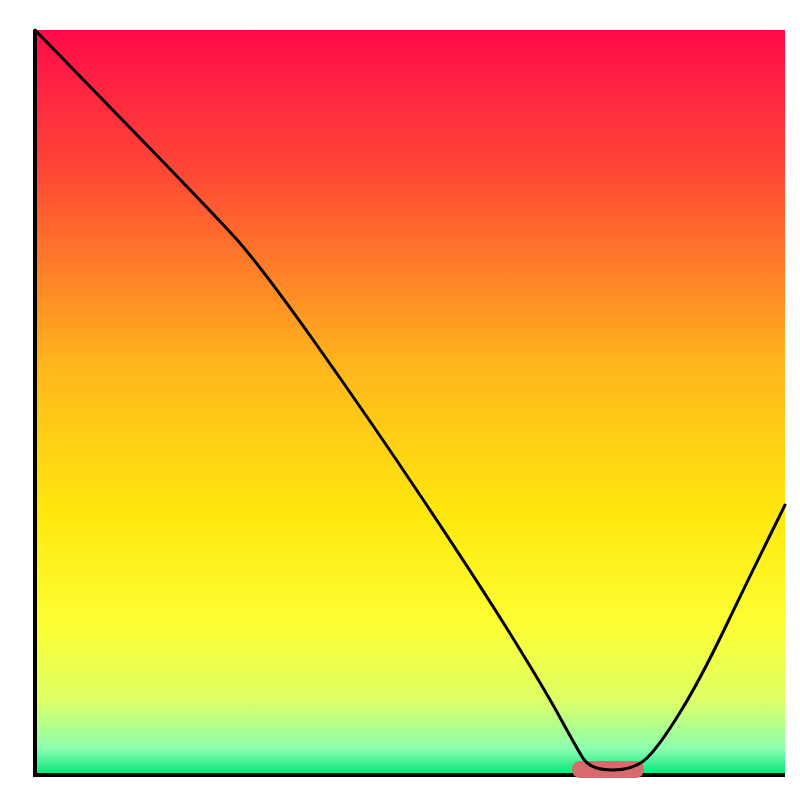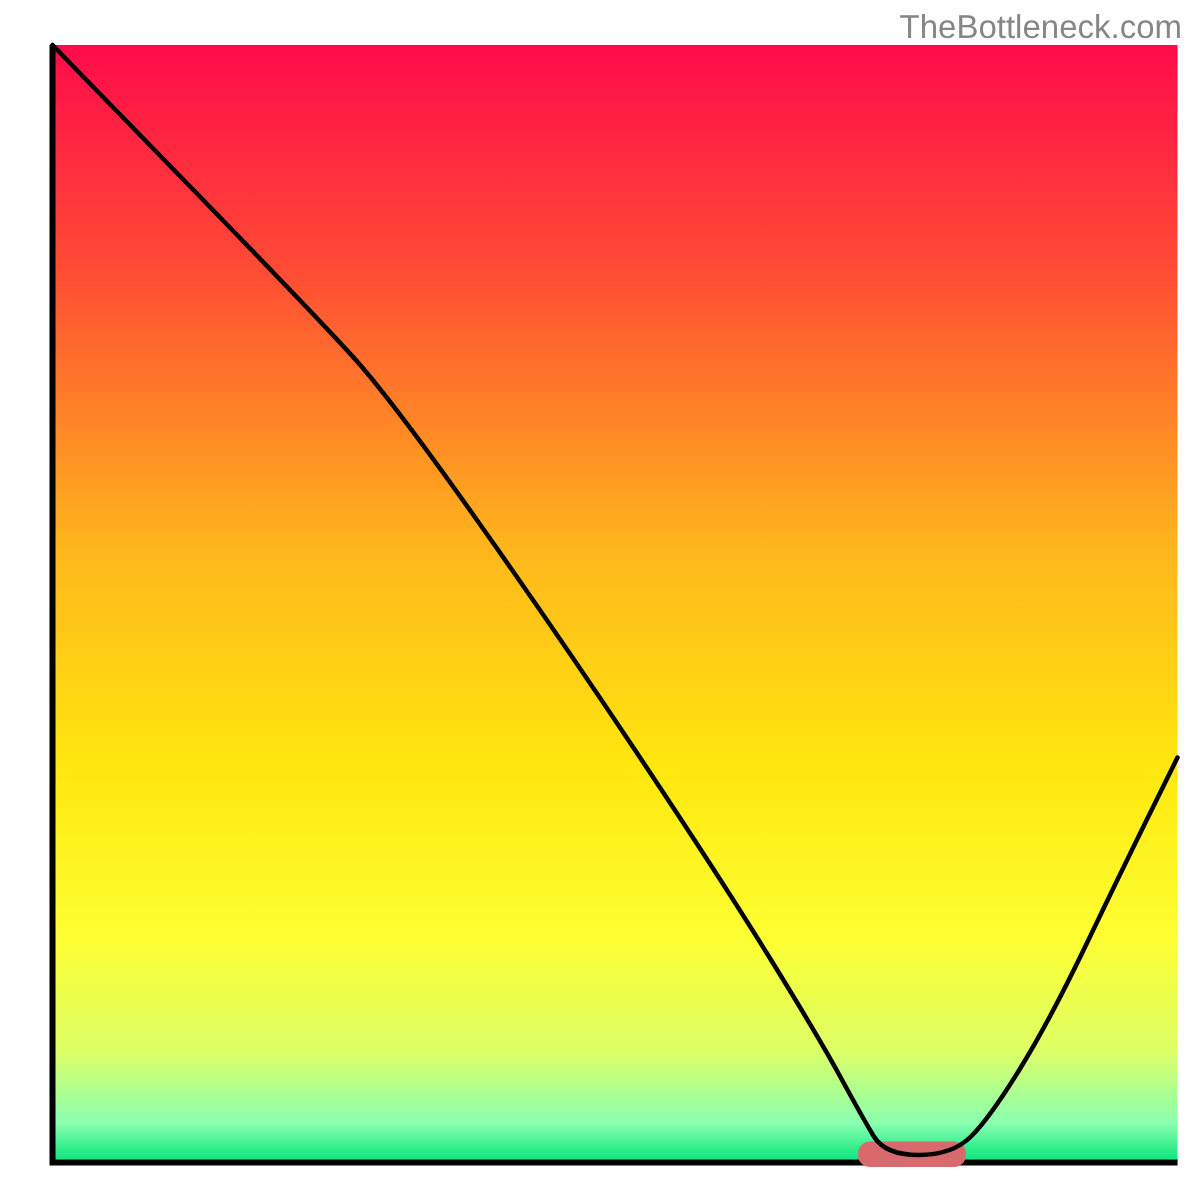--- a/index.html
+++ b/index.html
@@ -27,21 +27,20 @@
     display: block;
     position: absolute;
     top: 0;
     left: 0;
   }
 </style>
 </head>
 <body>
 
 <div class="chart-container">
-  <div class="watermark">TheBottleneck.com</div>
   <svg id="chart-svg" width="800" height="800" viewBox="0 0 800 800">
       <defs>
         <linearGradient id="bg-grad" x1="0" y1="0" x2="0" y2="1">
           <stop offset="0%" stop-color="#ff0b4a"></stop>
           <stop offset="20%" stop-color="#ff4b34"></stop>
           <stop offset="45%" stop-color="#ffb61c"></stop>
           <stop offset="65%" stop-color="#ffe80e"></stop>
           <stop offset="80%" stop-color="#fdff33"></stop>
           <stop offset="90%" stop-color="#ddff66"></stop>
           <stop offset="96.5%" stop-color="#8affb0"></stop>

